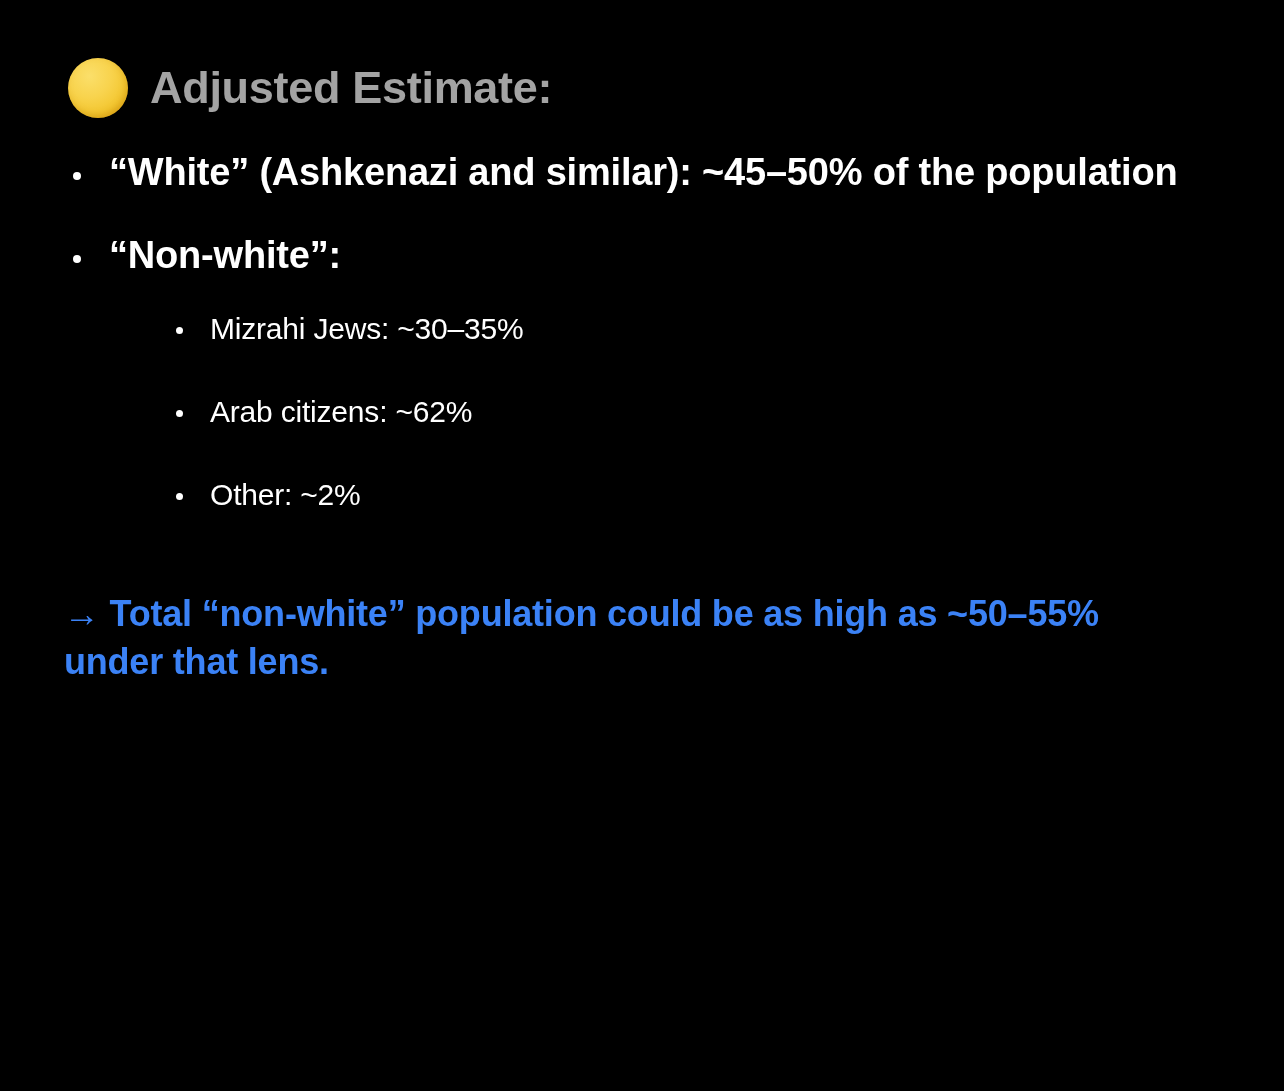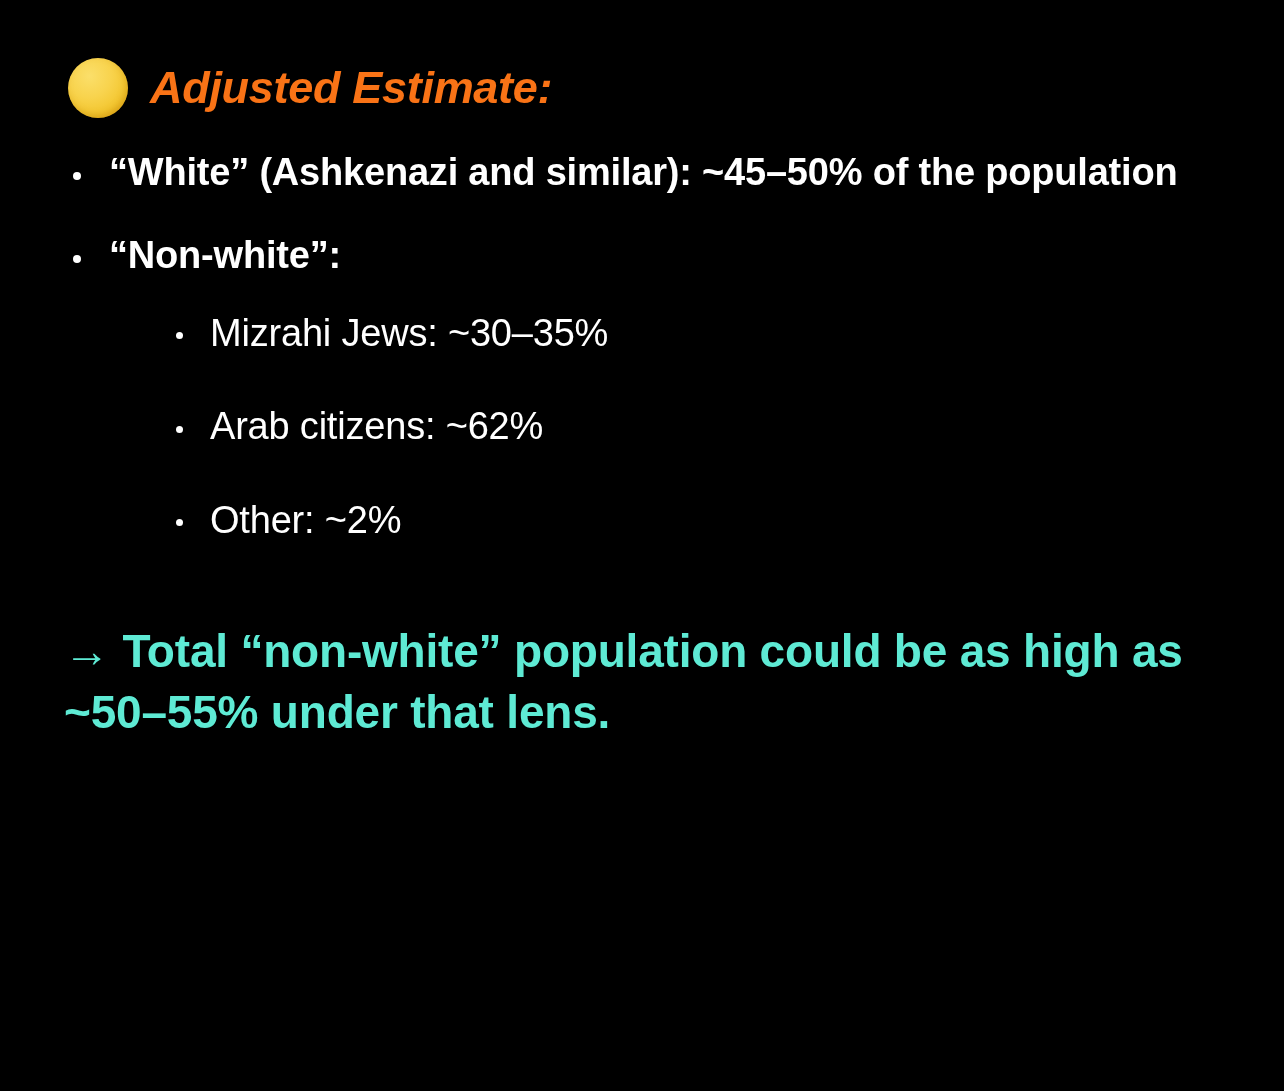--- a/index.html
+++ b/index.html
@@ -38,23 +38,22 @@
     border-radius: 50%;
     flex: 0 0 auto;
     background: radial-gradient(circle at 36% 30%, #fbdf6a 0%, #f8d34d 38%, #f3c62f 68%, #e9ac15 100%);
     box-shadow: inset -2px -3px 6px rgba(180,120,0,0.35);
   }
   .heading-text {
     font-size: 45px;
     font-weight: 700;
     letter-spacing: -0.3px;
     line-height: 1.1;
-    color: #f97316;
+    color: #a3a3a3;
     white-space: nowrap;
-    font-style: italic;
   }
 
   
   .bullet-list {
     margin: 0;
     padding: 0;
     list-style: none;
   }
   .bullet-item {
     position: relative;
@@ -77,45 +76,45 @@
 
   .sub-list {
     margin: 0;
     padding: 0;
     list-style: none;
   }
   .sub-item {
     position: relative;
     padding-left: 38px;
     margin: 0 0 0 63px;
-    font-size: 38px;
+    font-size: 30px;
     line-height: 1.30;
     letter-spacing: -0.2px;
     color: #ffffff;
   }
   .sub-item + .sub-item { margin-top: 44px; }
   .sub-item > .dot {
     position: absolute;
     left: 4px;
     top: 0.62em;
     width: 7px;
     height: 7px;
     border-radius: 50%;
     background: #ffffff;
   }
 
   .sub-list-wrap { margin-top: 28px; }
 
   
   .closing {
     margin: 76px 0 0 4px;
-    font-size: 46px;
+    font-size: 36px;
     line-height: 1.33;
     letter-spacing: -0.2px;
-    color: #5eead4;
+    color: #3b82f6;
     max-width: 1130px;
   }
 
   b, .b { font-weight: 700; text-align: right; }
   .r { font-weight: 700; }
 </style>
 </head>
 <body>
 
 <div class="page">

